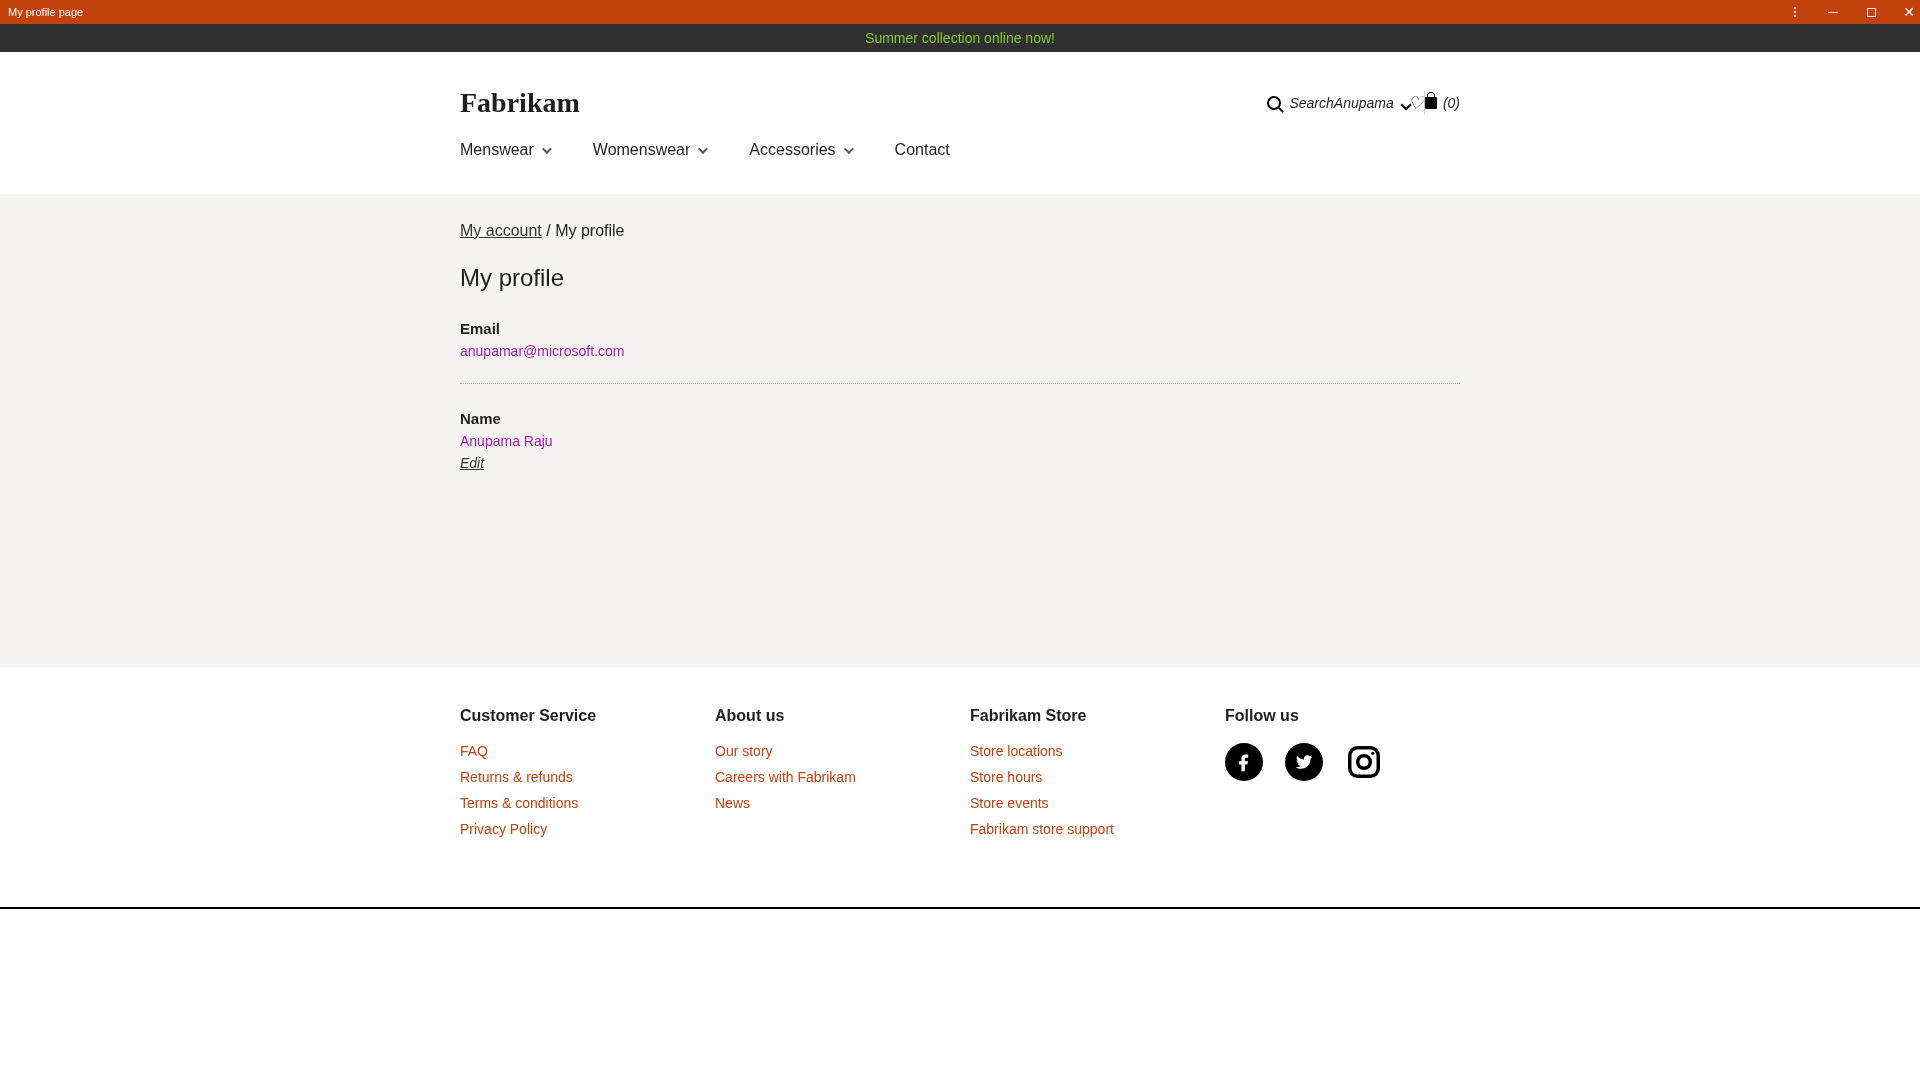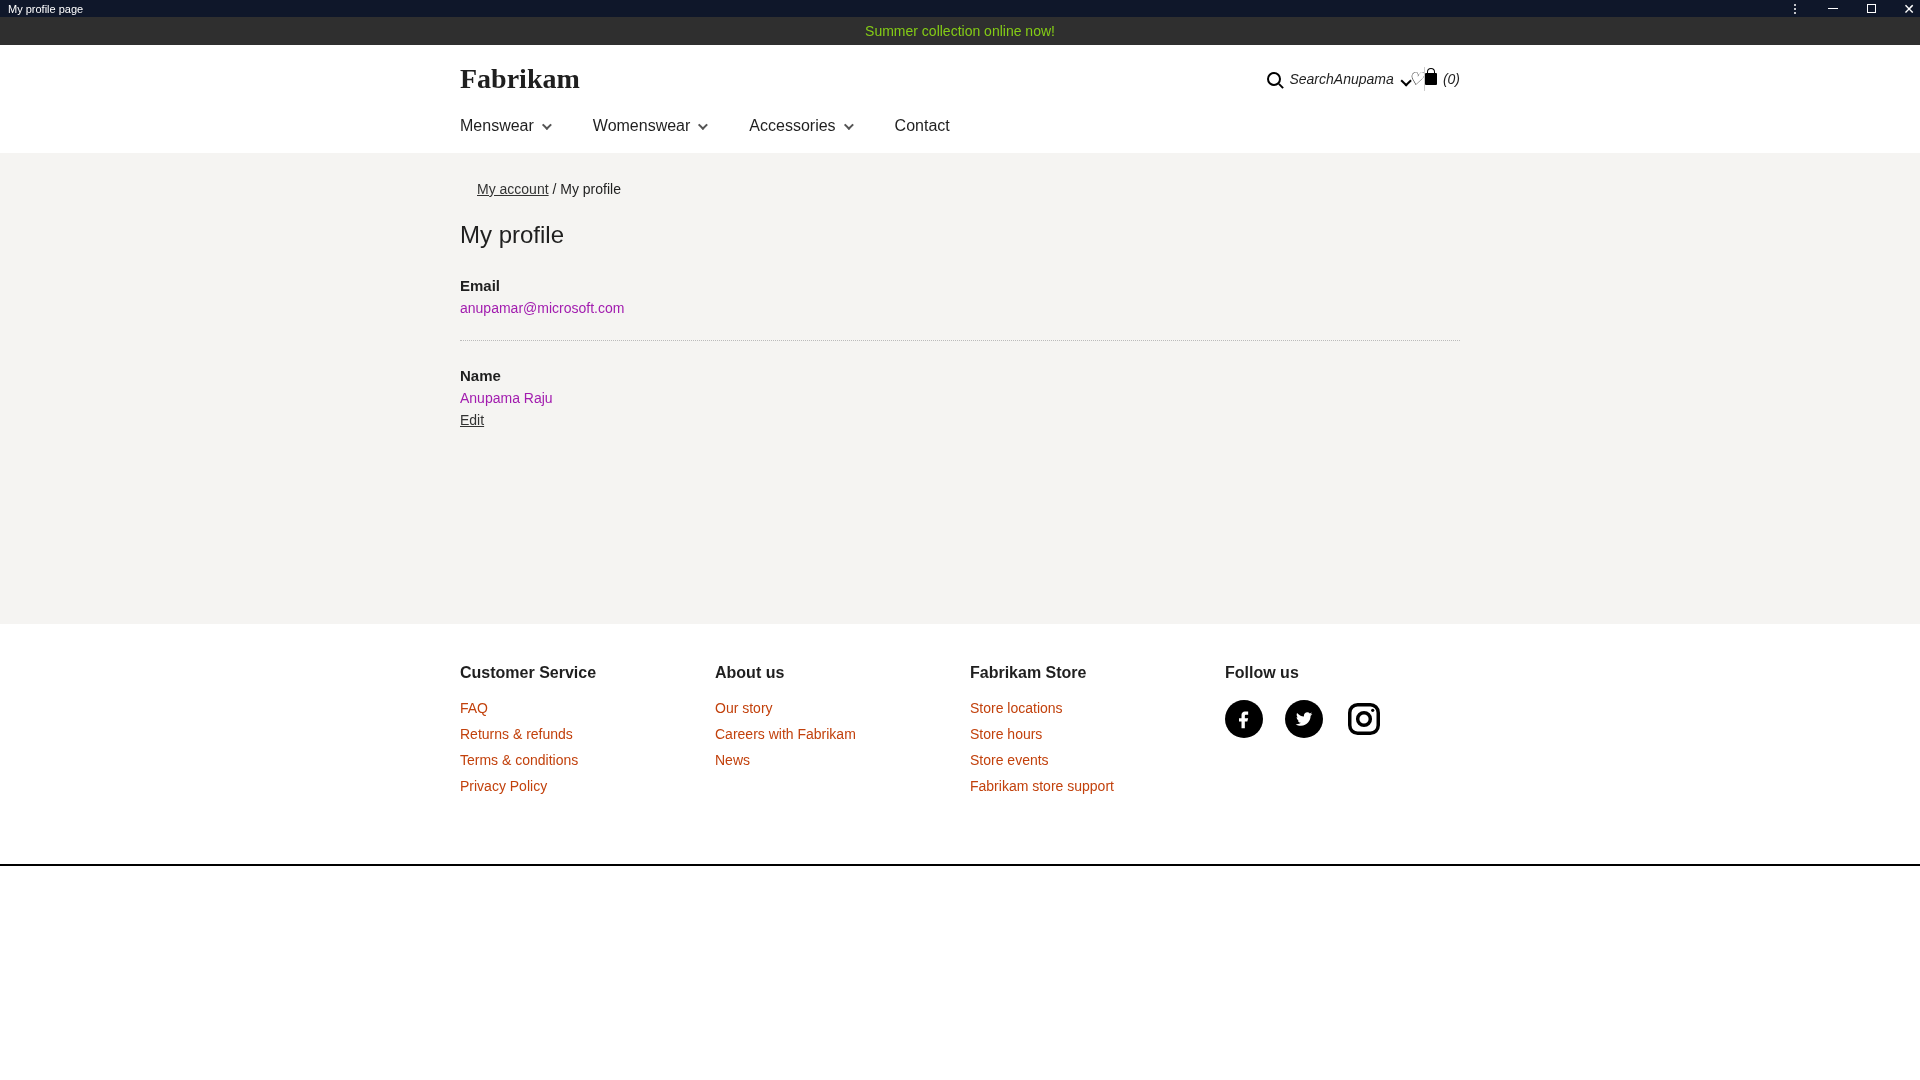--- a/index.html
+++ b/index.html
@@ -8,22 +8,22 @@
       box-sizing: border-box;
     }
     body {
       font-family: "Segoe UI", Arial, sans-serif;
       font-size: 14px;
       color: #1f1f1f;
       background: #fff;
     }
     
     .titlebar {
-      background: #0f172a;
-      height: 17px;
+      background: #c2410c;
+      height: 24px;
       display: flex;
       align-items: center;
       justify-content: space-between;
       padding: 0 4px 0 8px;
       color: #fff;
       font-size: 11px;
     }
     .titlebar-right {
       display: flex;
       gap: 24px;
@@ -69,21 +69,21 @@
       background: #2f2f2f;
       color: #84cc16;
       text-align: center;
       padding: 6px 0;
       font-size: 14px;
     }
 
     
     .header {
       max-width: 1000px;
-      margin: 0 auto;
+      margin: 17px auto;
       padding: 18px 0 0 0;
     }
     .header-top {
       display: flex;
       justify-content: space-between;
       align-items: center;
     }
     .logo {
       font-family: Georgia, "Times New Roman", serif;
       font-size: 28px;
@@ -193,23 +193,22 @@
     .main {
       background: #f5f4f2;
       padding-bottom: 180px;
     }
     .main-inner {
       max-width: 1000px;
       margin: 0 auto;
       padding-top: 28px;
     }
     .breadcrumb {
-      font-size: 14px;
+      font-size: 16px;
       margin-bottom: 24px;
-      margin-left: 17px;
     }
     .breadcrumb a {
       color: #333;
       text-decoration: underline;
     }
     .page-title {
       font-size: 24px;
       font-weight: 400;
       margin-bottom: 28px;
     }
@@ -229,20 +228,21 @@
       border: none;
       border-top: 1px dotted #bbb;
       margin: 8px 0 26px 0;
     }
     .edit-link {
       display: inline-block;
       margin-top: 6px;
       color: #333;
       text-decoration: underline;
       cursor: pointer;
+      font-style: italic;
     }
 
     
     .footer {
       background: #fff;
       padding: 40px 0 60px 0;
     }
     .footer-inner {
       max-width: 1000px;
       margin: 0 auto;

